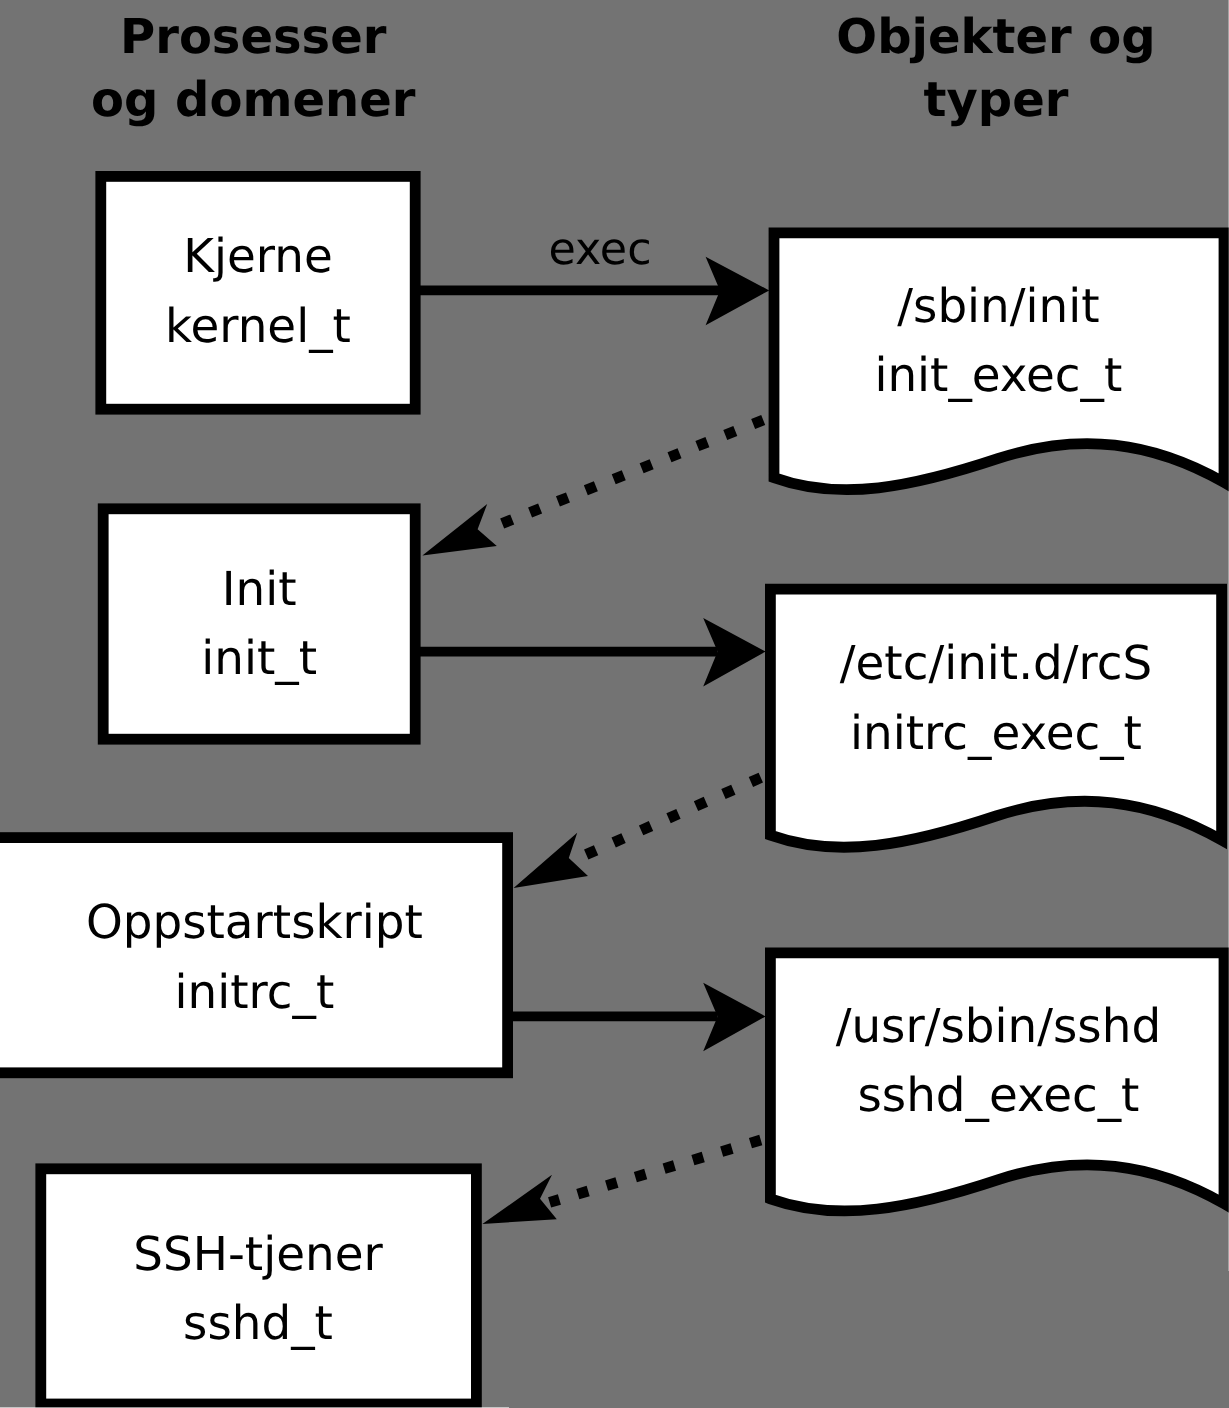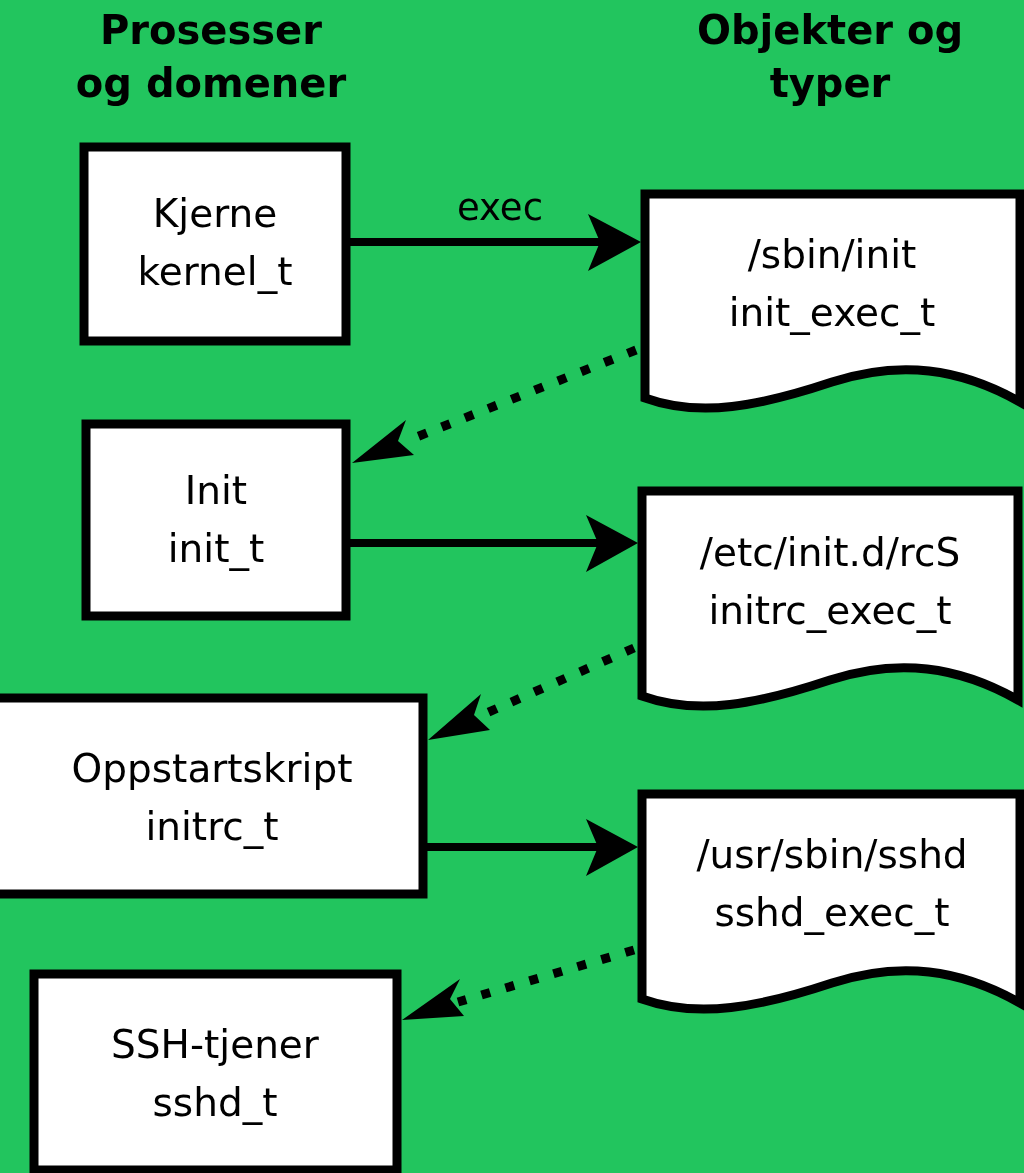--- a/index.html
+++ b/index.html
@@ -7,21 +7,21 @@
     padding: 0;
     background: #ffffff;
   }
   body {
     font-family: "DejaVu Sans", sans-serif;
   }
   #canvas {
     position: relative;
     width: 1024px;
     height: 1173px;
-    background: #22c55e;
+    background: #737373;
     overflow: hidden;
   }
   svg.diagram {
     position: absolute;
     top: 0;
     left: 0;
     width: 1024px;
     height: 1173px;
   }
   .col-header {

